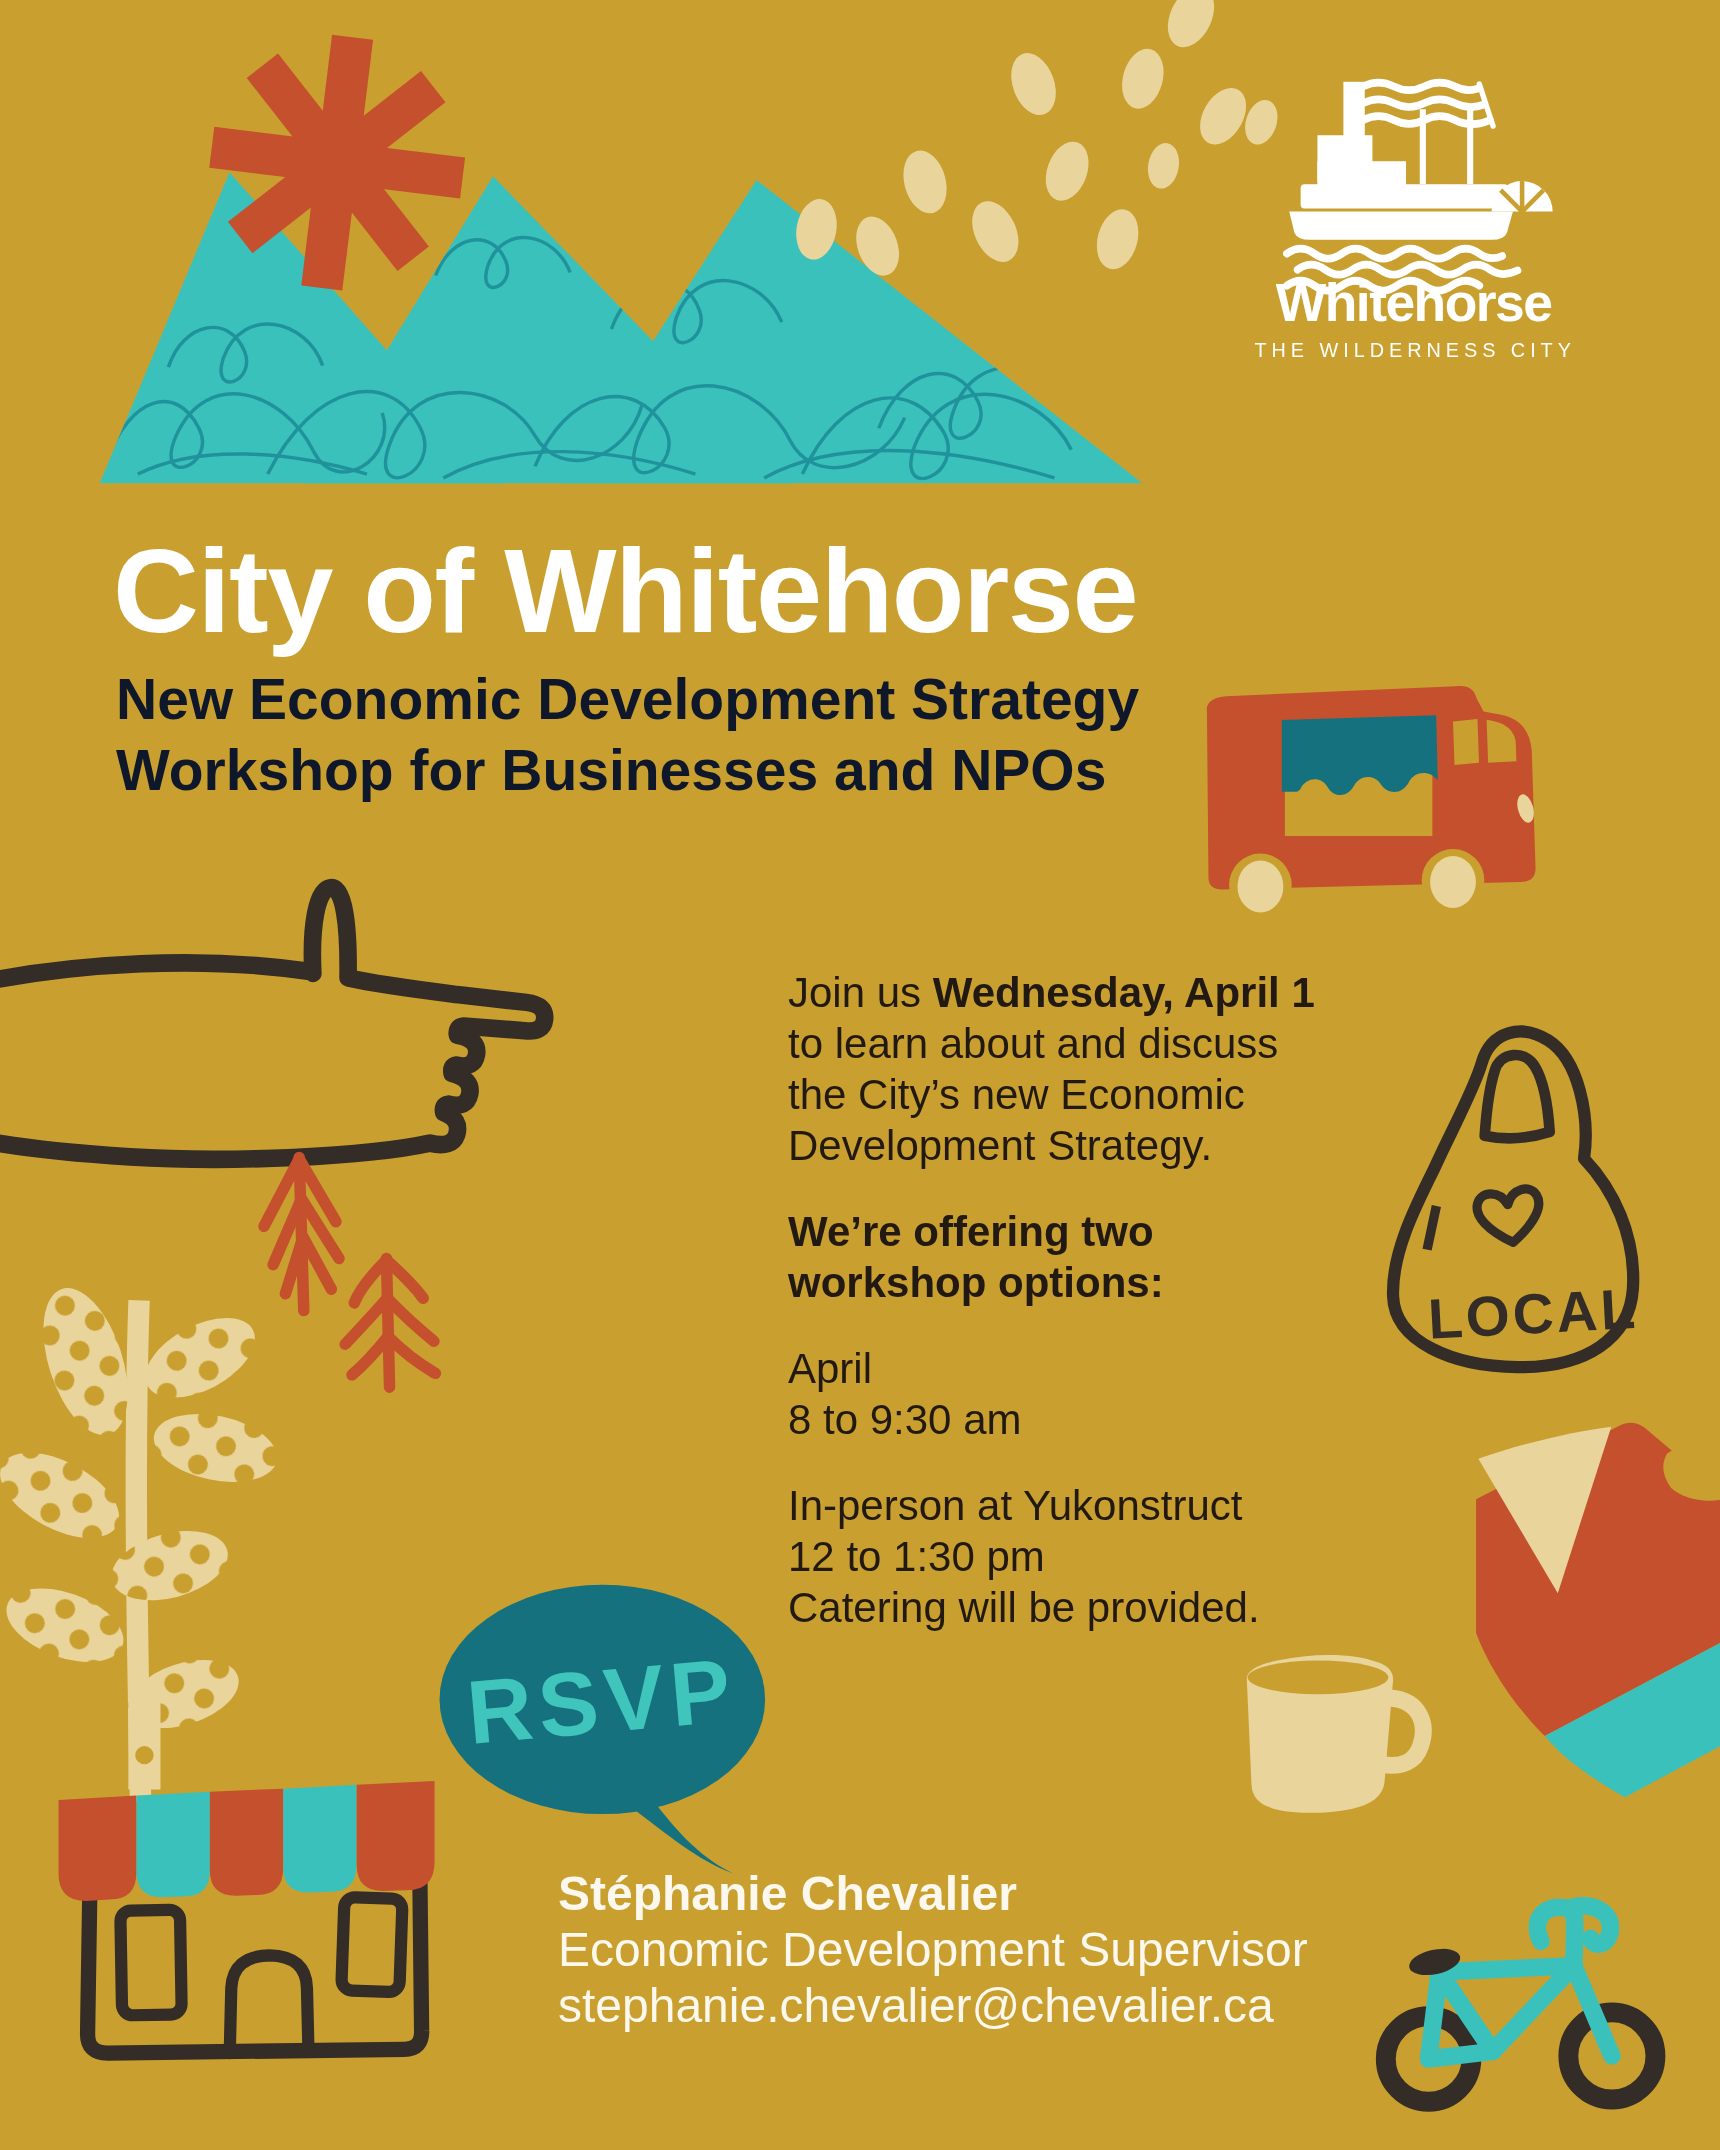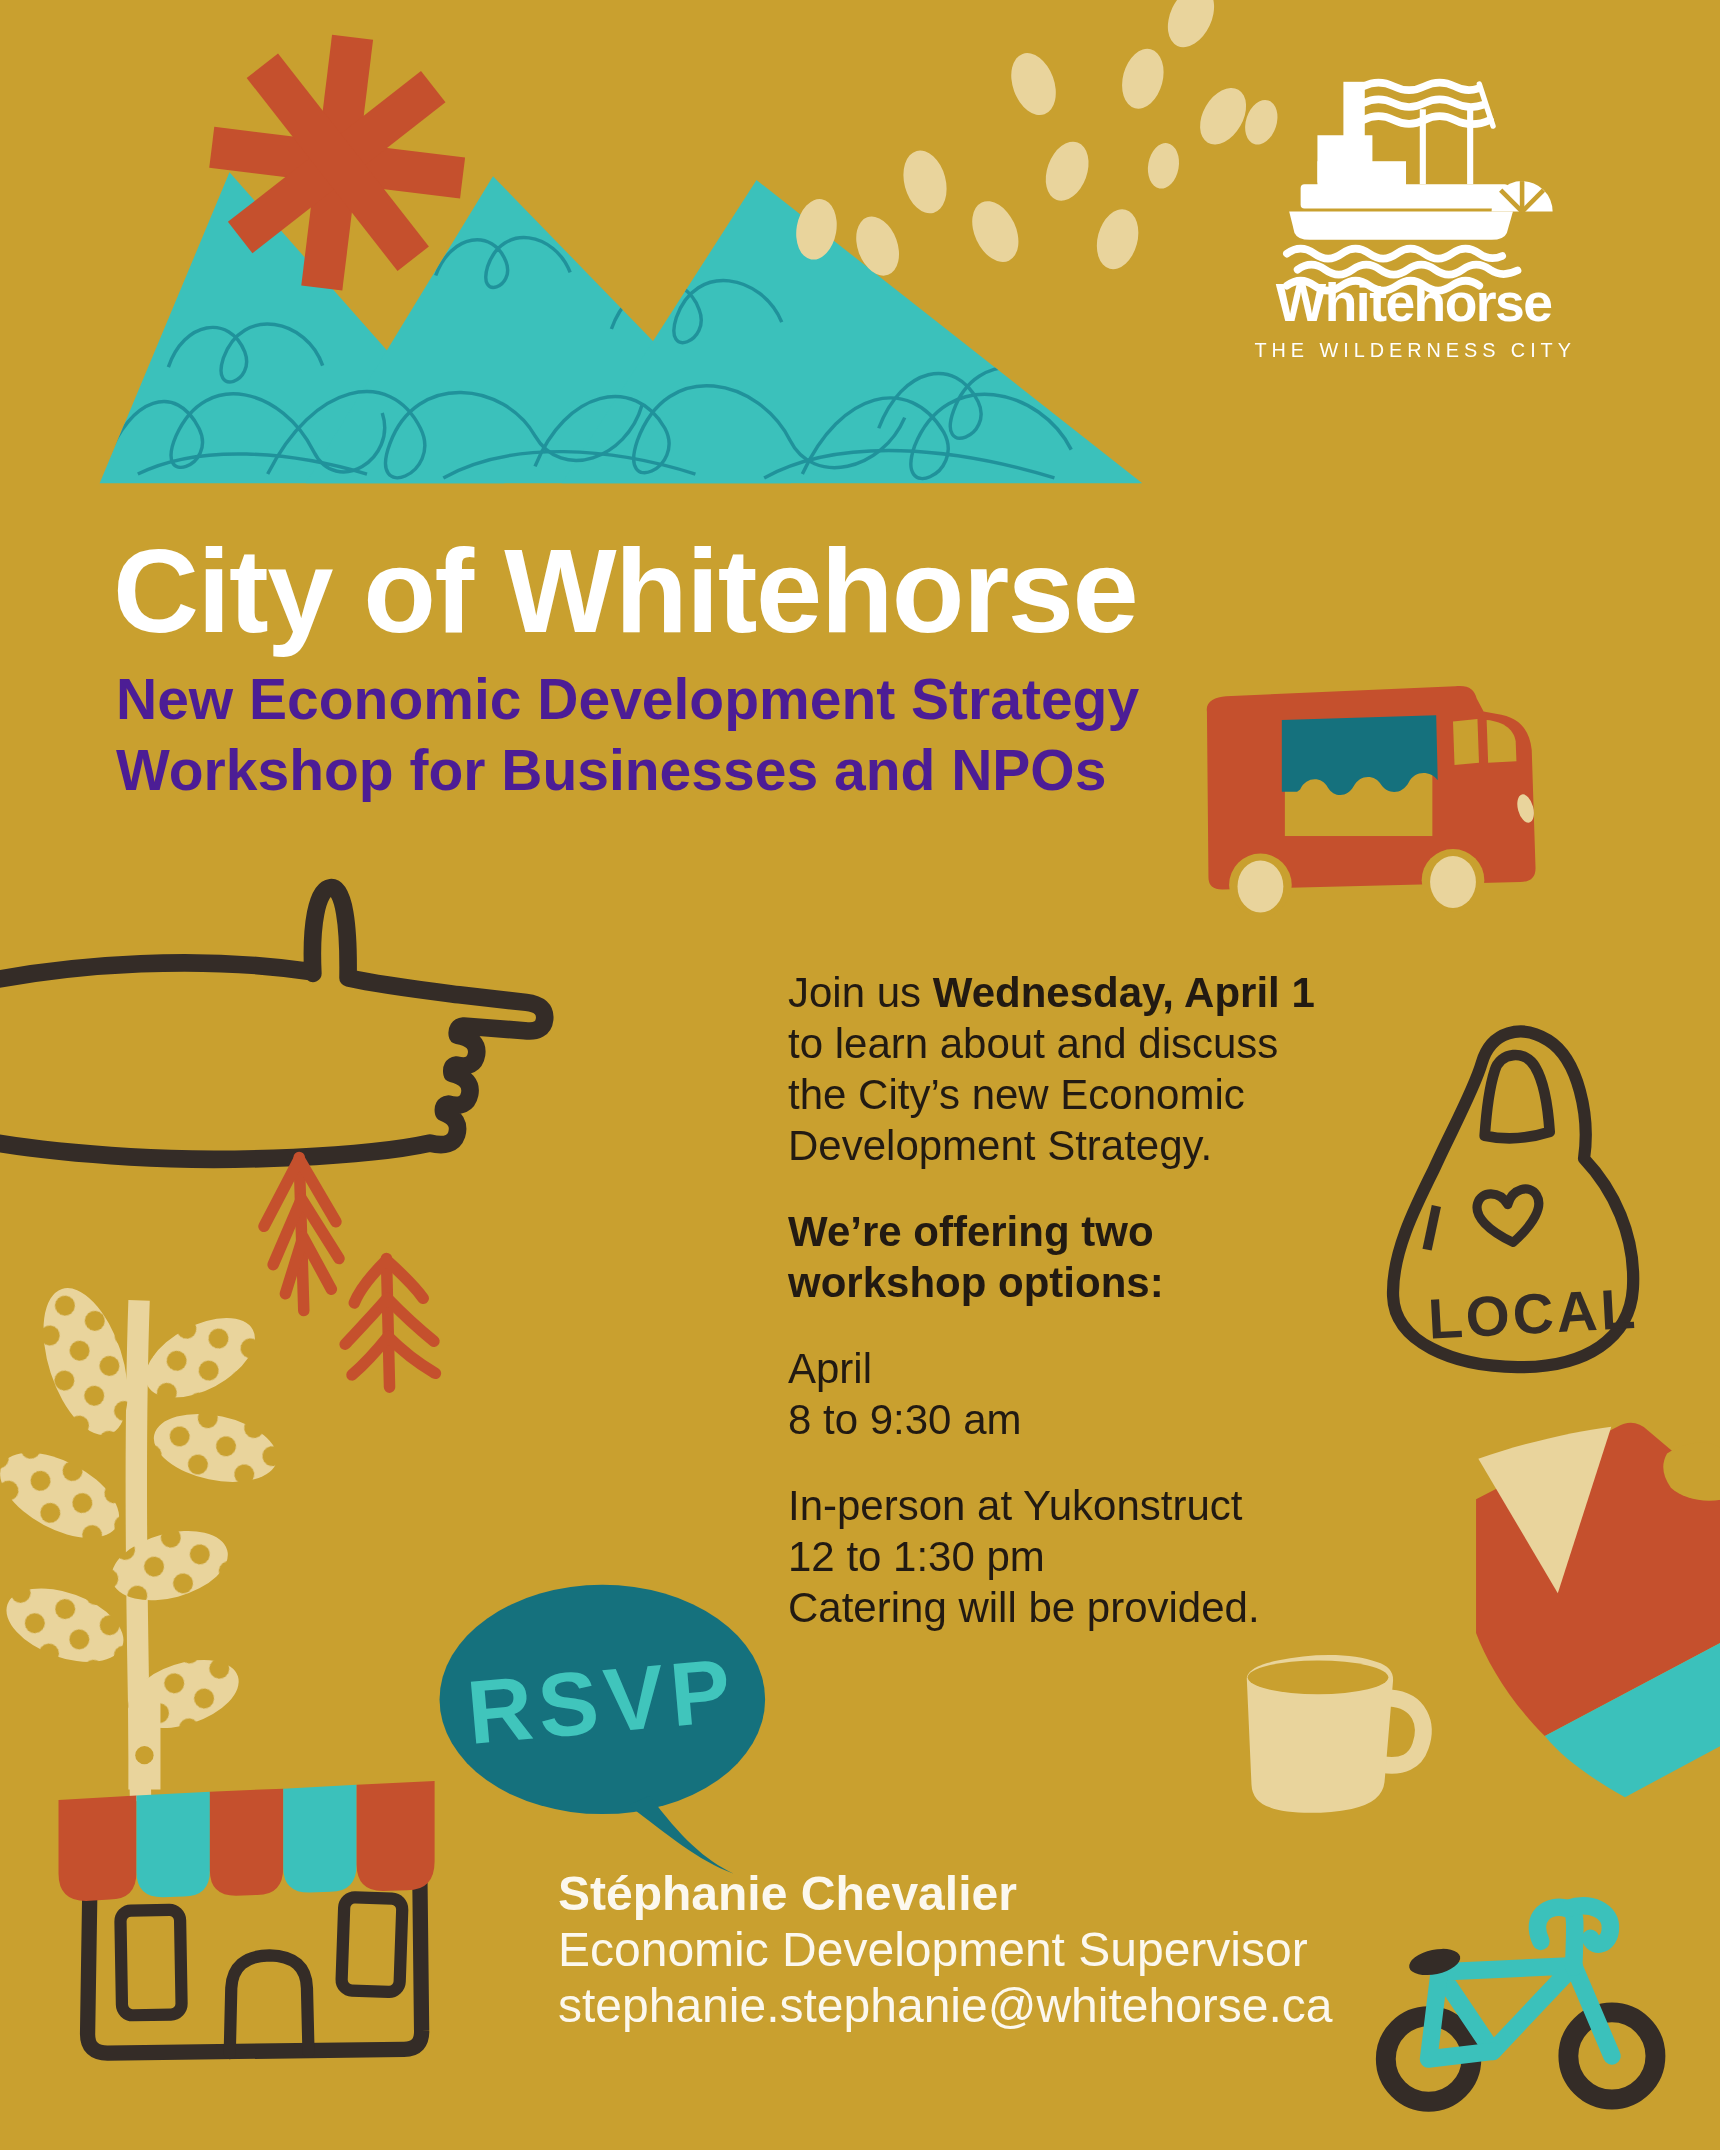--- a/index.html
+++ b/index.html
@@ -10,21 +10,21 @@
   }
   .abs{position:absolute;}
   .poster-title{
     left:113px;top:522px;
     font-size:119px;font-weight:800;letter-spacing:-1.5px;
     color:#FFFFFF;white-space:nowrap;
   }
   .poster-subtitle{
     left:116px;top:664px;
     font-size:57px;line-height:71px;font-weight:600;
-    color:#4c1d95;white-space:nowrap;
+    color:#0f172a;white-space:nowrap;
   }
   .body-copy{
     left:788px;top:956px;width:604px;
     font-size:42px;line-height:51px;color:#221A12;
   }
   .body-copy .para{margin:11px 0 35px 0;}
   .body-copy .bold{font-weight:700;}
   .contact{
     left:558px;top:1866px;
     font-size:48px;line-height:56px;color:#FCF8EE;white-space:nowrap;
@@ -257,21 +257,21 @@
     <path fill="#3BC1BB" d="M 138,168 L 234,163 L 234,266 Q 234,300 200,300 L 172,301 Q 138,301 138,268 Z"></path>
     <path fill="#C5502D" d="M 234,163 L 330,159 L 330,262 Q 330,298 296,298 L 268,299 Q 234,299 234,266 Z"></path>
     <path fill="#3BC1BB" d="M 330,159 L 426,154 L 426,258 Q 426,294 392,294 L 364,295 Q 330,295 330,262 Z"></path>
     <path fill="#C5502D" d="M 426,154 L 528,149 L 528,254 Q 528,292 492,292 L 460,293 Q 426,293 426,258 Z"></path>
   </g>
 </svg>
 
 <div class="abs contact">
   <div class="name">Stéphanie Chevalier</div>
   <div>Economic Development Supervisor</div>
-  <div>stephanie.stephanie@whitehorse.ca</div>
+  <div>stephanie.chevalier@chevalier.ca</div>
 </div>
 
 <svg class="abs" style="left:1369px;top:1874px;" width="359" height="260" viewBox="0 0 470 340">
   <g stroke="#342C27" stroke-width="26" fill="none">
     <circle cx="78" cy="242" r="56"></circle>
     <circle cx="318" cy="238" r="57"></circle>
   </g>
   <g stroke="#3BC1BB" stroke-width="23" fill="none" stroke-linecap="round" stroke-linejoin="round">
     <path d="M 92,128 L 268,120 L 162,232 Z"></path>
     <path d="M 92,128 L 78,242 M 162,232 L 78,242"></path>

